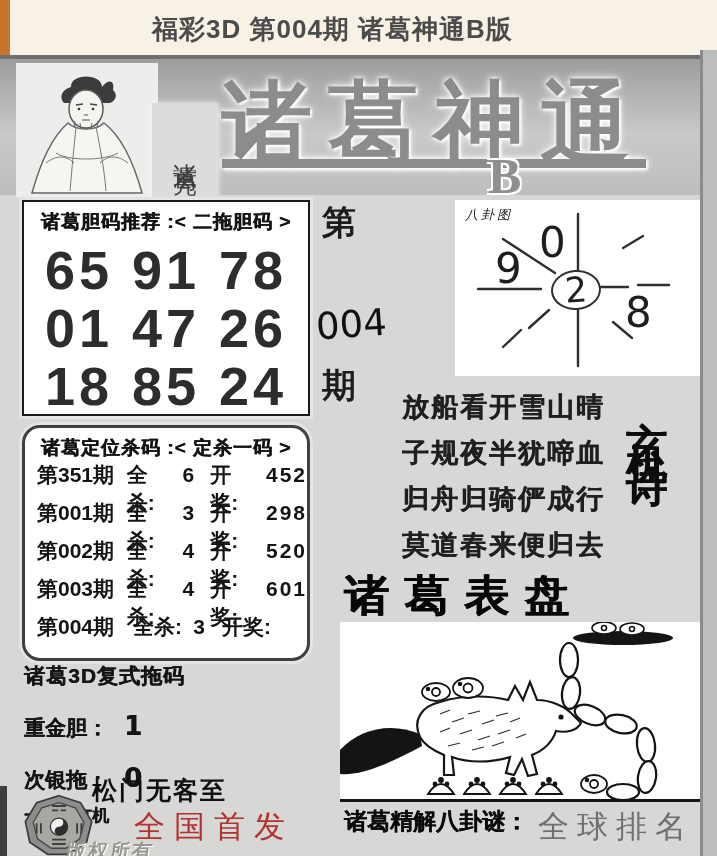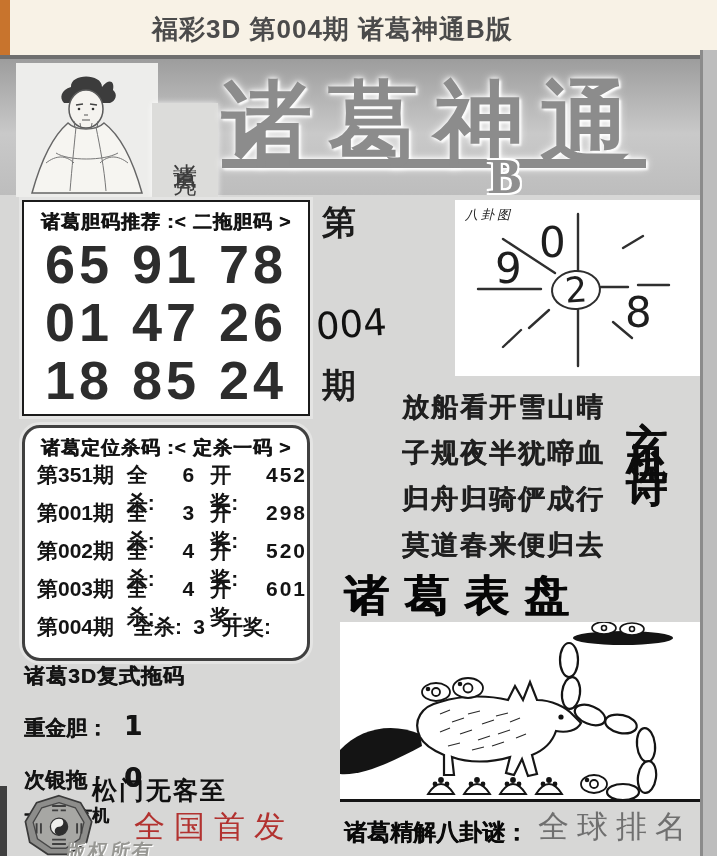--- a/index.html
+++ b/index.html
@@ -25,21 +25,21 @@
     text-shadow:0 0 10px #ffffff,0 0 4px #ffffff,2px 2px 2px #f5f5f5;text-decoration:underline; }
   .banner-b { position:absolute; left:488px; top:88px; font-family:"Liberation Serif",serif;
     font-size:50px; font-weight:bold; color:#8f8f8f;
     text-shadow:-2px -2px 0 #fff,2px -2px 0 #fff,-2px 2px 0 #fff,2px 2px 0 #fff; }
   
   .danma-panel { position:absolute; left:22px; top:200px; width:288px; height:216px;
     background:#ffffff; border:2px solid #1b1b1b; box-shadow:0 0 0 3px #e4e4e3; }
   .panel-header { text-align:center; font-size:19px; font-weight:900; color:#141414; margin-top:7px; letter-spacing:1px;
     text-shadow:.6px 0 currentColor; }
   .danma-row { text-align:center; font-size:54px; font-weight:bold; color:#2d2d2d; line-height:58px; letter-spacing:4px; }
-  .danma-row.r1 { }
+  .danma-row.r1 { margin-top:6px; }
   .shama-panel { position:absolute; left:22px; top:425px; width:288px; height:236px;
     background:#ffffff; border:3px solid #404040; border-radius:18px; box-shadow:0 0 0 3px #e4e4e3; }
   .shama-row { display:flex; align-items:baseline; font-size:21px; font-weight:bold; color:#141414;
     height:38px; padding-left:12px; }
   .shama-row .issue { width:96px; }
   .shama-row .kl { }
   .shama-row .kv { width:34px; text-align:center; }
   .shama-row .dl { margin-left:6px; }
   .shama-row .dv { margin-left:10px; letter-spacing:2px; }
   
@@ -76,21 +76,21 @@
   .poem-line { font-size:27px; font-weight:bold; color:#1f1f1f; letter-spacing:2px; line-height:46px; white-space:nowrap;
     text-shadow:.4px 0 currentColor; }
   .poem-vertical { position:absolute; left:620px; top:388px; writing-mode:vertical-rl; font-size:41px; font-weight:900;
     color:#0c0c0c; letter-spacing:22px; text-shadow:.8px 0 currentColor; }
   
   .biaopan-title { position:absolute; left:344px; top:566px; font-size:45px; font-weight:900; color:#060606;
     letter-spacing:15px; white-space:nowrap; text-shadow:1px 0 currentColor; transform:scaleY(.95); }
   .drawing-box { position:absolute; left:340px; top:622px; width:372px; height:180px; background:#ffffff;
     border-bottom:3px solid #141414; }
   
-  .footer { position:absolute; left:344px; top:806px; width:368px; display:flex; align-items:flex-end; }
+  .footer { position:absolute; left:344px; top:806px; width:368px; display:flex; align-items:flex-start; }
   .riddle-label { font-size:23px; font-weight:900; color:#0a0a0a; text-shadow:.6px 0 currentColor; }
   .riddle-answer { font-family:"Liberation Serif",serif; font-size:31px; color:#6f6f6f; letter-spacing:8px; margin-left:10px; }
   
   .right-strip { position:absolute; left:700px; top:50px; width:17px; height:806px; background:#bdbdbd; border-left:3px solid #8b8b8b; }
 </style>
 </head>
 <body>
 
 <div class="canvas">
 

